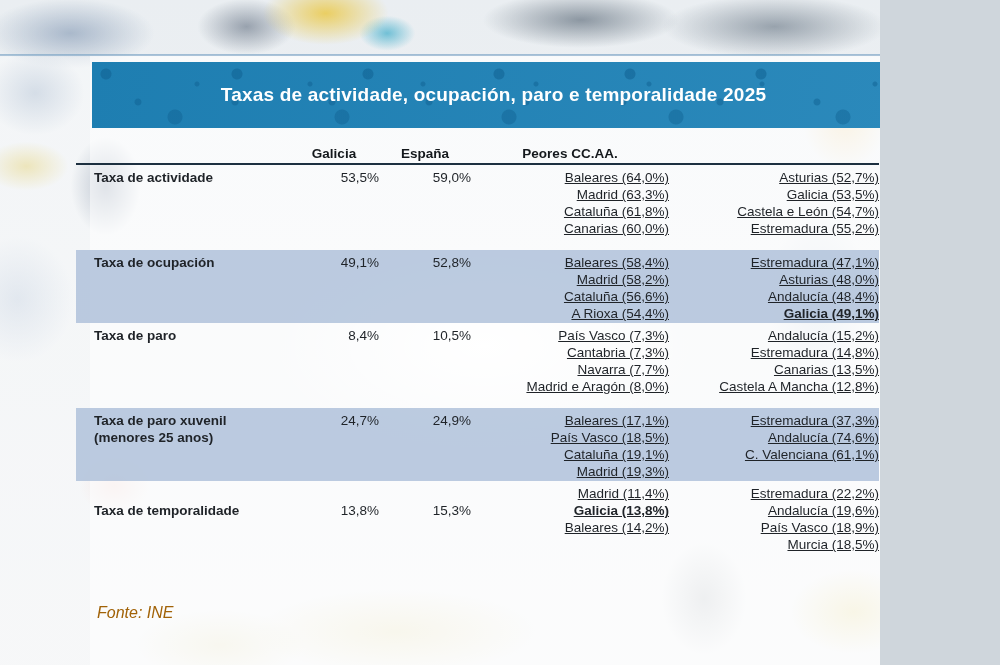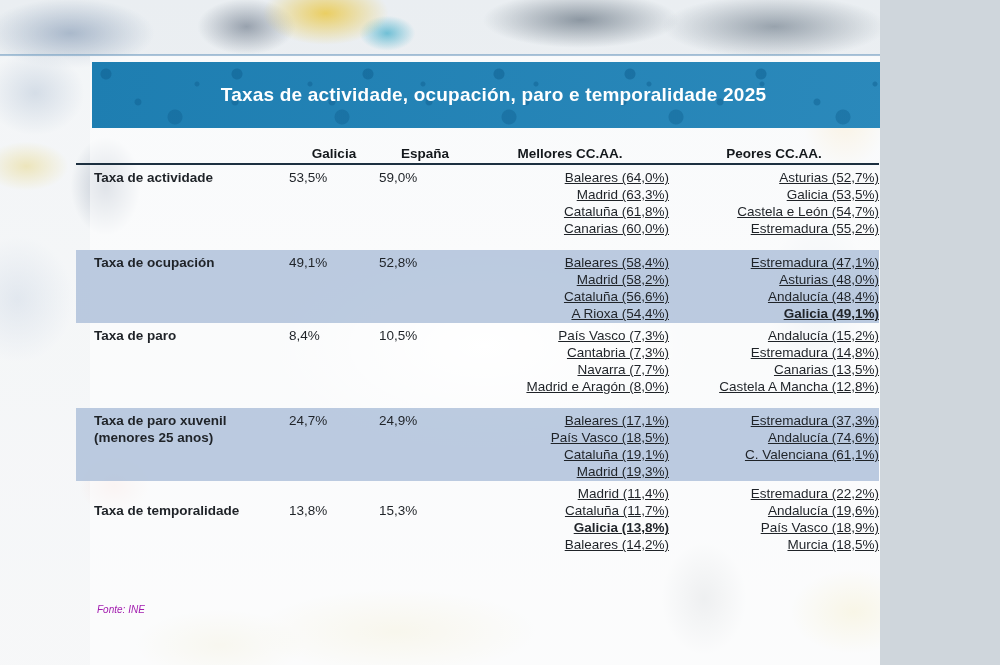--- a/index.html
+++ b/index.html
@@ -50,46 +50,45 @@
   }
   .title{font-size:19px;font-weight:bold;color:#ffffff;letter-spacing:.2px;}
   
   .table{position:absolute;left:76px;top:140px;width:803px;color:#1f2328;}
   .grid{display:grid;grid-template-columns:213px 90px 92px 198px 210px;}
   .thead{height:21px;border-bottom:2px solid #1d3040;align-items:end;padding-bottom:2px;}
   .th{text-align:center;font-weight:bold;font-size:13.5px;color:#14181c;}
   .row{padding:4px 0 1px;font-size:13.5px;line-height:17px;}
   .row.band{background:rgba(171,190,216,.8);margin-top:12px;}
   .label-cell{padding-left:18px;font-weight:bold;}
-  .val{text-align:left;}
+  .val{text-align:right;}
   .list{text-align:right;text-decoration:underline;}
   .row-offset .label-cell,.row-offset .val{padding-top:17px;}
   .cc.bold{font-weight:bold;}
-  .source{position:absolute;left:97px;top:604px;font-style:italic;font-size:10px;color:#a21caf;}
+  .source{position:absolute;left:97px;top:604px;font-style:italic;font-size:16px;color:#a16207;}
 </style>
 </head>
 <body>
 
 <div class="stage">
   <div class="photo"></div>
   <div class="rail"></div>
   <div class="wash"></div>
   <div class="panel"></div>
 
   <div class="titlebar">
     <div class="title">Taxas de actividade, ocupación, paro e temporalidade 2025</div>
   </div>
 
   <div class="table">
 
     <div class="grid thead">
       <div class="cell"></div>
       <div class="cell th">Galicia</div>
       <div class="cell th">España</div>
-      <div class="cell th">Mellores CC.AA.</div>
       <div class="cell th">Peores CC.AA.</div>
     </div>
 
     <div class="grid row">
       <div class="cell label-cell">
         <div>Taxa de actividade</div>
       </div>
       <div class="cell val">53,5%</div>
       <div class="cell val">59,0%</div>
       <div class="cell list">
@@ -167,21 +166,20 @@
     </div>
 
     <div class="grid row row-offset">
       <div class="cell label-cell">
         <div>Taxa de temporalidade</div>
       </div>
       <div class="cell val">13,8%</div>
       <div class="cell val">15,3%</div>
       <div class="cell list">
         <div class="cc">Madrid (11,4%)</div>
-        <div class="cc">Cataluña (11,7%)</div>
         <div class="cc bold">Galicia (13,8%)</div>
         <div class="cc">Baleares (14,2%)</div>
       </div>
       <div class="cell list">
         <div class="cc">Estremadura (22,2%)</div>
         <div class="cc">Andalucía (19,6%)</div>
         <div class="cc">País Vasco (18,9%)</div>
         <div class="cc">Murcia (18,5%)</div>
       </div>
     </div>

